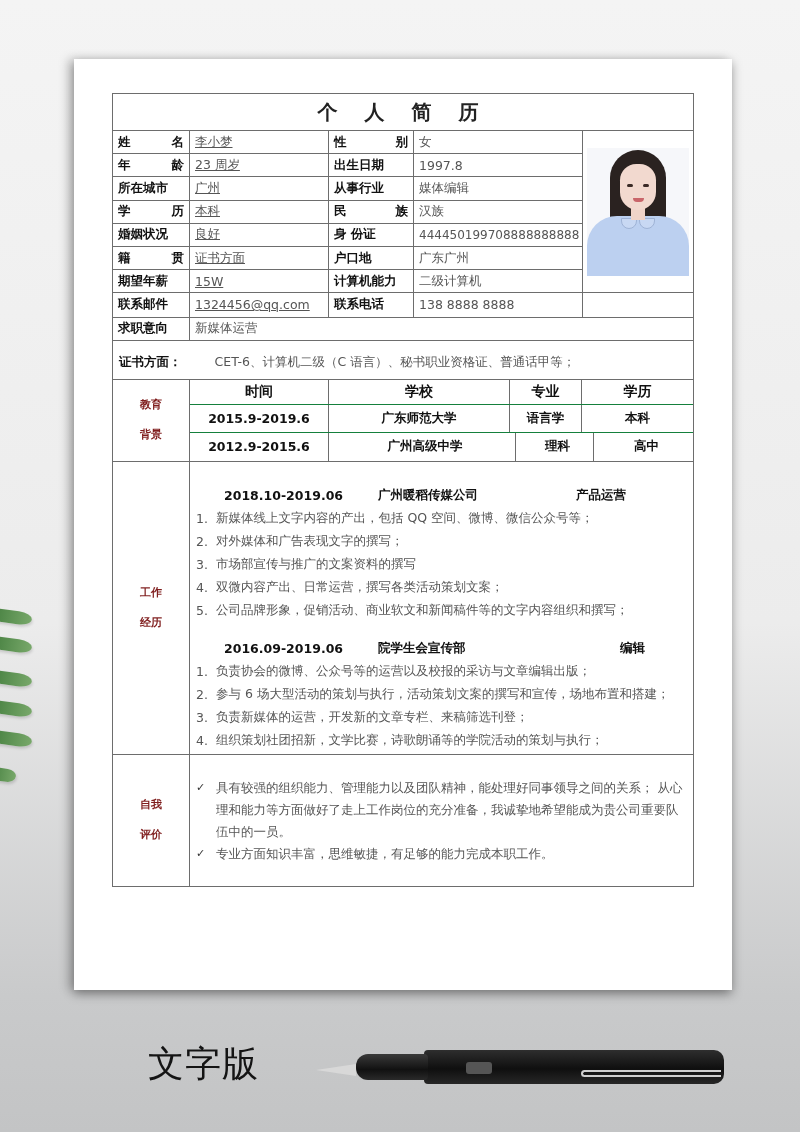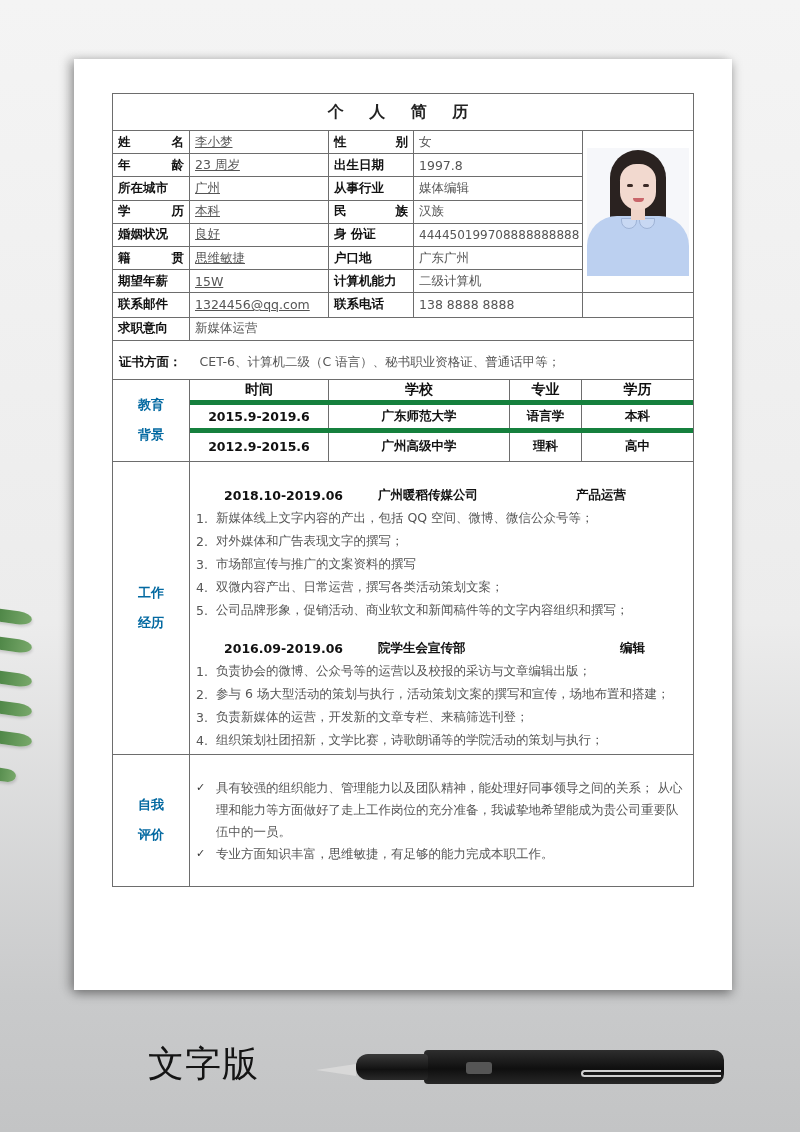--- a/index.html
+++ b/index.html
@@ -24,21 +24,21 @@
     background: #fff;
     box-shadow: 0 4px 10px rgba(0,0,0,0.35), -6px 0 10px rgba(0,0,0,0.18);
   }
   .resume {
     position: absolute; left: 38px; top: 34px; width: 582px;
     border: 1px solid #6d6d6d;
     font-size: 12.5px;
   }
   .title {
     height: 37px; line-height: 36px; text-align: center;
-    font-weight: bold; font-size: 16px; letter-spacing: 10px;
+    font-weight: bold; font-size: 20px; letter-spacing: 10px;
     border-bottom: 1px solid #6d6d6d;
   }
   
   .info { display: flex; border-bottom: 1px solid #6d6d6d; }
   .info-rows { width: 469px; }
   .info-row { display: flex; height: 23.2px; border-bottom: 1px solid #6d6d6d; }
   .info-row:last-child { border-bottom: none; }
   .cell { display: flex; align-items: center; padding: 0 5px; white-space: nowrap; overflow: hidden; }
   .lbl { font-weight: bold; color: #111; font-size: 12.5px; }
   .lbl.spread { justify-content: space-between; }
@@ -68,31 +68,31 @@
   .photo .shirt {
     position: absolute; left: 0; top: 68px; width: 102px; height: 60px;
     background: #bcd0f0; border-radius: 30px 30px 0 0;
   }
   .photo .collar-l, .photo .collar-r {
     position:absolute; top: 70px; width: 16px; height: 11px; border: 1px solid #9fb3d6; border-radius: 0 0 10px 10px; background:#c8d8f3;
   }
   .intent-row { display: flex; height: 23px; border-bottom: 1px solid #6d6d6d; }
   
   .certs { padding: 10px 6px 6px 6px; border-bottom: 1px solid #6d6d6d; line-height: 22px; font-size: 12.5px; color: #555; }
-  .certs .lbl { display: inline; margin-right: 18px; }
+  .certs .lbl { display: inline; margin-right: 33px; }
   
   .edu { display: flex; border-bottom: 1px solid #6d6d6d; }
   .side-lbl {
     width: 77px; border-right: 1px solid #6d6d6d;
     display: flex; align-items: center; justify-content: center; flex-direction: column;
-    font-weight: bold; font-size: 13px; line-height: 30px; color: #0369a1;
+    font-weight: bold; font-size: 11px; line-height: 30px; color: #7f1d1d;
   }
   .edu-table { flex: 1; }
-  .edu-row { display: flex; height: 28px; border-bottom: 5px solid #15803d; }
-  .edu-row:last-child { border-bottom: none; }
+  .edu-row { display: flex; height: 28px; border-bottom: 1px solid #15803d; }
+  .edu-row:last-child { border-bottom: none; gap: 6px; }
   .edu-row.head { height: 25px; }
   .edu-row .e { display: flex; align-items: center; justify-content: center; font-weight: bold; color: #111; }
   .edu-row.head .e { font-size: 14px; }
   .edu-row .e { font-size: 12.5px; }
   .e1 { width: 139px; border-right: 1px solid #6d6d6d; }
   .e2 { width: 181px; border-right: 1px solid #6d6d6d; }
   .e3 { width: 72px; border-right: 1px solid #6d6d6d; }
   .e4 { flex: 1; }
   
   .work { display: flex; height: 293px; border-bottom: 1px solid #6d6d6d; }
@@ -198,21 +198,21 @@
           <div class="cell val c2">良好</div>
           <div class="cell lbl c3">身 份证</div>
           <div class="cell val c4" style="font-size:12px">444450199708888888888</div>
         </div>
 
         <div class="info-row">
           <div class="cell lbl spread c1">
               <span>籍</span>
               <span>贯</span>
             </div>
-          <div class="cell val c2">思维敏捷</div>
+          <div class="cell val c2">证书方面</div>
           <div class="cell lbl c3">户口地</div>
           <div class="cell val c4">广东广州</div>
         </div>
 
         <div class="info-row">
           <div class="cell lbl c1">期望年薪</div>
           <div class="cell val c2">15W</div>
           <div class="cell lbl c3">计算机能力</div>
           <div class="cell val c4">二级计算机</div>
         </div>

